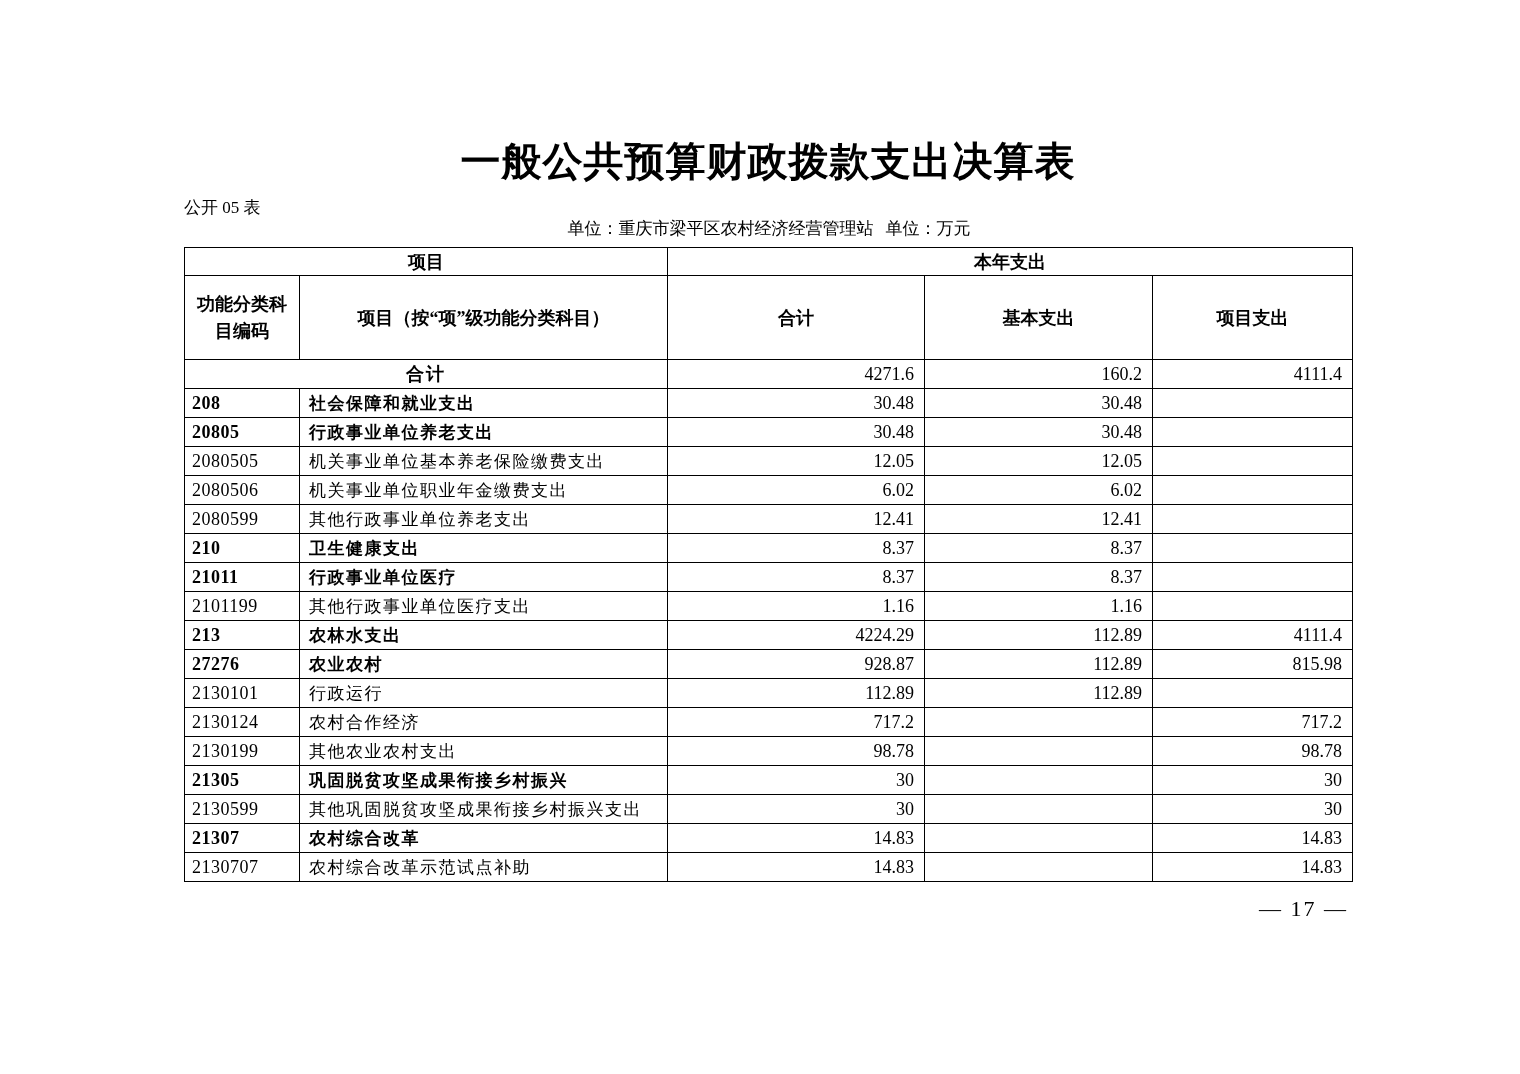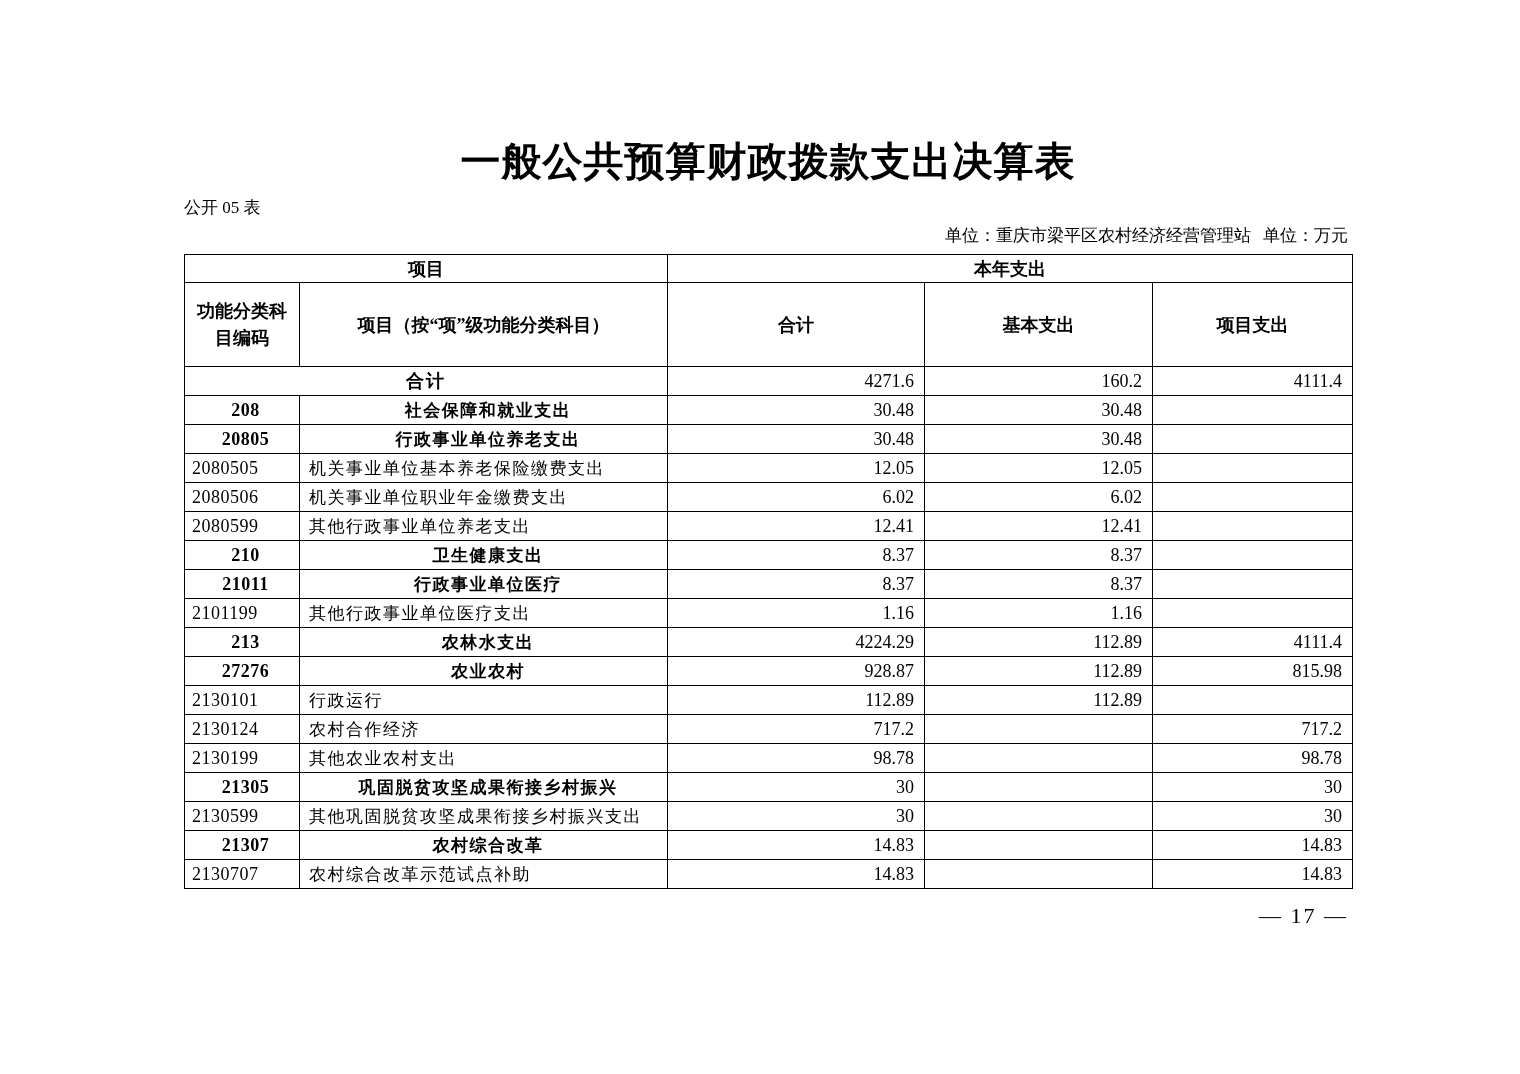--- a/index.html
+++ b/index.html
@@ -13,41 +13,41 @@
   .title {
     margin-top:140px; text-align:center;
     font-size:40px; font-weight:bold; line-height:1.1;
     letter-spacing:1px;
   }
   .form-label {
     margin-top:14px; text-align:left;
     font-size:17px; line-height:20px; padding-right:4px;
   }
   .unit-line {
-    margin-top:7px; display:flex; justify-content:flex-end;
+    display:flex; justify-content:center;
     font-size:17px; line-height:22px;gap:12px;
   }
   .unit-line .left { padding-left:6px; }
   .unit-line .right { padding-right:4px; }
   table.budget {
     margin-top:7px; width:1168px; table-layout:fixed;
     border-collapse:collapse;
   }
   table.budget th, table.budget td {
     border:1px solid #000; overflow:hidden;
     vertical-align:middle;
   }
   thead tr.group-row th { height:28px; font-size:18px; font-weight:bold; text-align:center; }
   thead tr.col-row th { height:84px; font-size:18px; font-weight:bold; text-align:center; }
   thead th.code-head { padding:0 6px; line-height:1.5; }
   tbody td { height:29px; font-size:18px; }
   td.code { text-align:left; padding-left:7px; letter-spacing:0.5px; }
   td.name { text-align:left; padding-left:9px; font-size:17px; letter-spacing:1.5px; white-space:nowrap; }
   td.num  { text-align:right; padding-right:10px; font-size:18px; }
-  tr.bold-row td.code, tr.bold-row td.name { font-weight:bold;text-align:center; }
+  tr.bold-row td.code, tr.bold-row td.name { font-weight:bold; }
   td.total-label { text-align:center; font-weight:bold; font-size:18px; letter-spacing:2px; }
   .page-number {
     margin-top:14px; text-align:right; padding-right:4px;
     font-size:22px; letter-spacing:2px;
   }
 </style>
 </head>
 <body>
 
 <div class="content">

